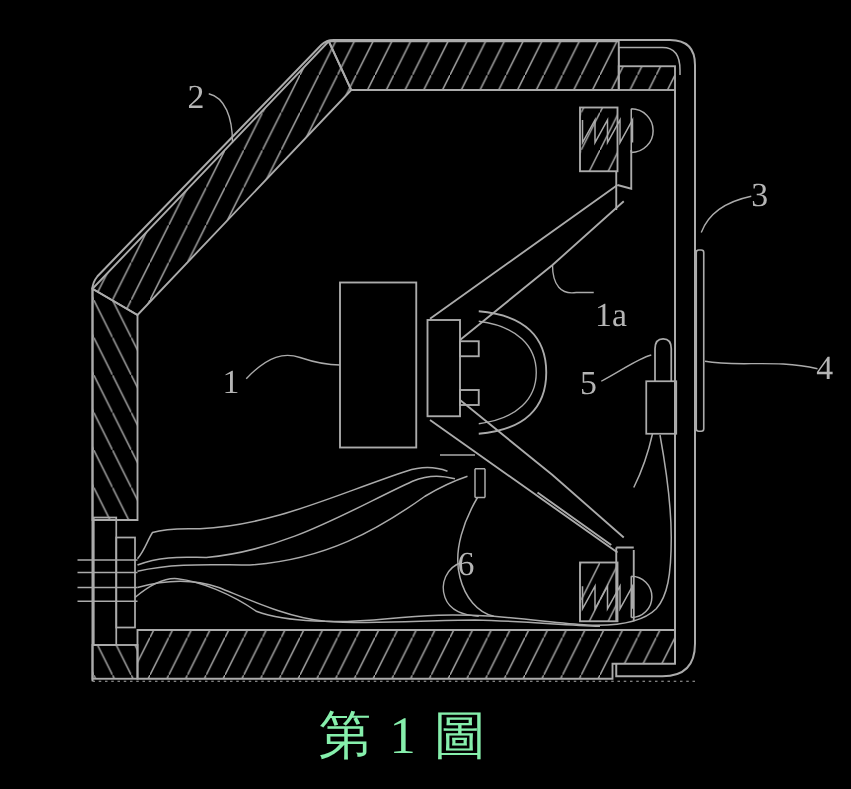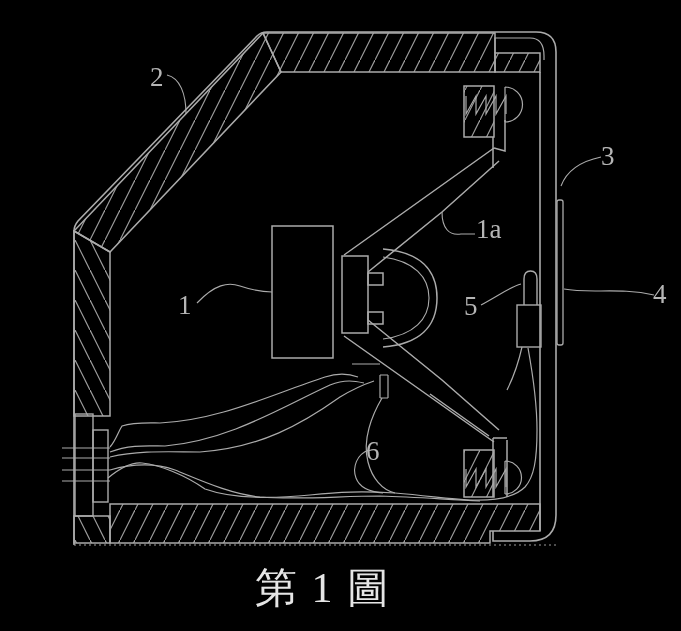--- a/index.html
+++ b/index.html
@@ -16,21 +16,21 @@
     color:#b5b5b5;
     font-size:27px;
     line-height:1;
     white-space:nowrap;
     font-family:"Liberation Serif","DejaVu Serif",serif;
   }
   .caption{
     position:absolute;
     left:238px;top:560px;width:170px;
     text-align:center;
-    color:#e5e5e5;
+    color:#86efac;
     font-size:42px;
     letter-spacing:2px;
     font-family:"Liberation Serif","DejaVu Serif",serif;
   }
 </style>
 </head>
 <body>
 
 <div class="stage">
 
@@ -121,21 +121,21 @@
       <path d="M475,234 L461,234 C449,236 442,228 442,212"></path>
       <path d="M167,75 C180,78 186,94 186,114"></path>
       <path d="M601,157 C582,161 567,170 561,186"></path>
       <path d="M654,295 C620,287 590,294 564,289"></path>
       <path d="M481,305 C498,296 510,287 521,284"></path>
       <path d="M369,450 C357,454 352,467 356,478 C360,489 371,492 383,493"></path>
     </g>
   </svg>
 
   <div class="ref-label" style="left:178px;top:292px">1</div>
-  <div class="ref-label" style="left:476px;top:216px">1a</div>
+  <div class="ref-label" style="left:476px;top:239px">1a</div>
   <div class="ref-label" style="left:150px;top:64px">2</div>
   <div class="ref-label" style="left:601px;top:143px">3</div>
   <div class="ref-label" style="left:653px;top:281px">4</div>
   <div class="ref-label" style="left:464px;top:293px">5</div>
   <div class="ref-label" style="left:366px;top:438px">6</div>
 
   <div class="caption">第 1 圖</div>
 
 </div>
 

